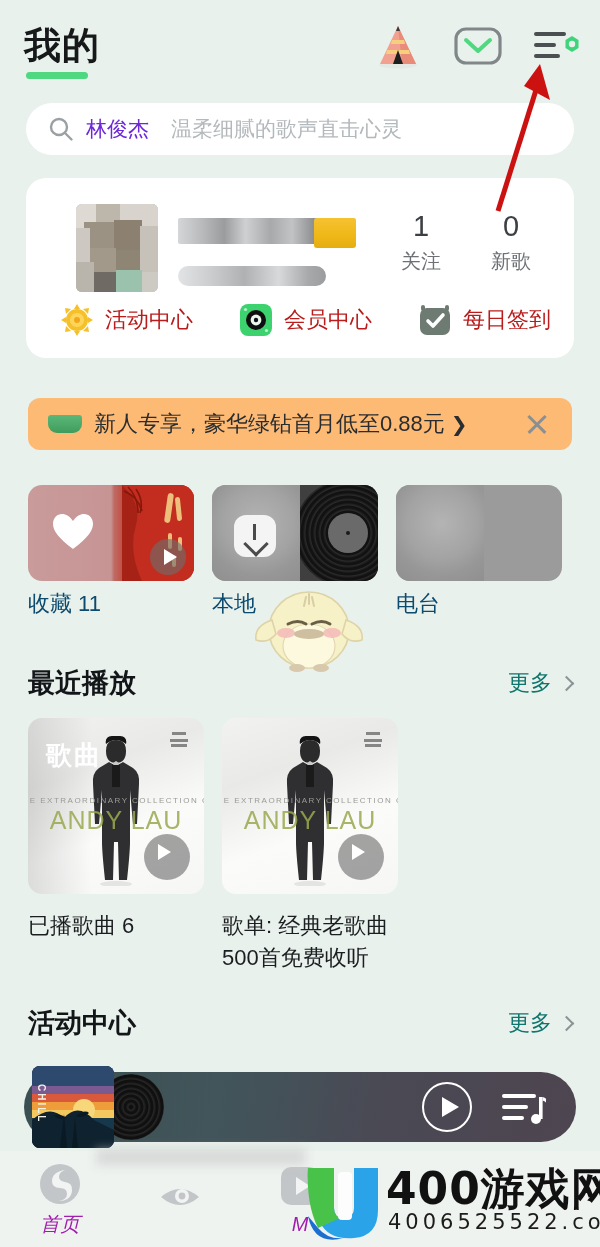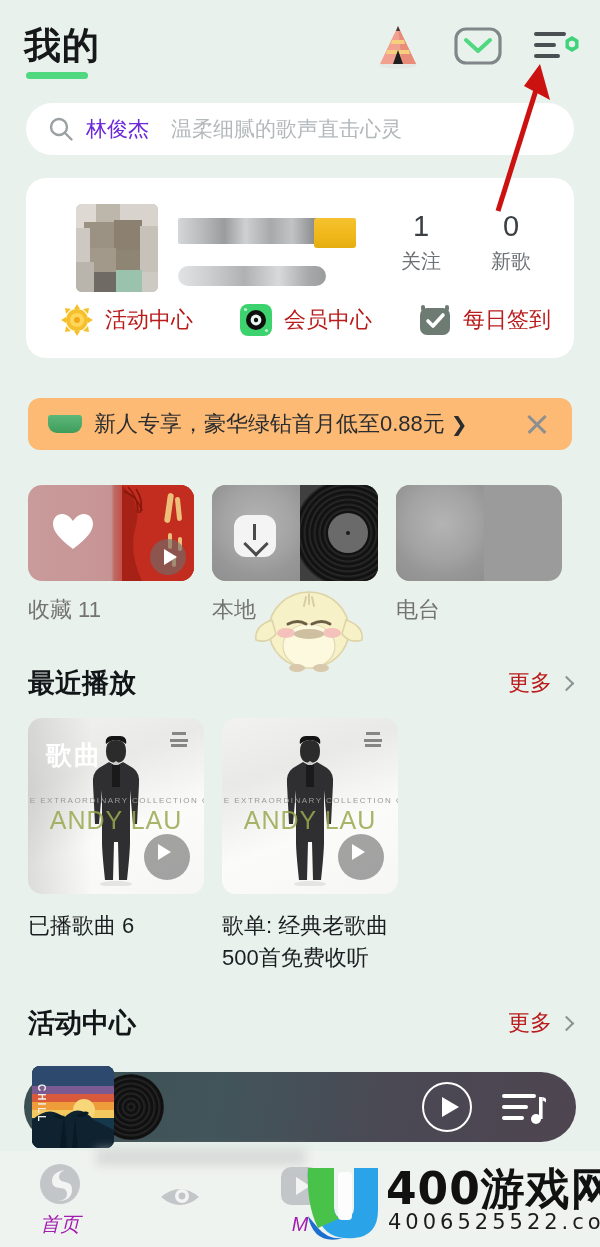--- a/index.html
+++ b/index.html
@@ -108,21 +108,21 @@
 
   
   .cardrow {
     position: absolute; top: 485px; left: 0; width: 600px; height: 145px;
     display: flex; gap: 18px; padding-left: 28px; overflow: hidden;
   }
   .qcard { width: 166px; flex: none; }
   .qcard-art {
     width: 166px; height: 96px; border-radius: 14px; overflow: hidden; position: relative;
   }
-  .qcard-lbl { font-size: 22px; color: #737373; margin-top: 14px; white-space: nowrap; }
+  .qcard-lbl { font-size: 22px; color: #0c4a6e; margin-top: 8px; white-space: nowrap; }
 
   .art-fav {
     background: linear-gradient(90deg,#c99b9b 0%, #c79494 50%, #be6a63 52%, #c7352a 62%, #d2402f 100%);
   }
   .art-fav .heart {
     position: absolute; left: 24px; top: 28px; width: 42px; height: 38px;
   }
   .art-fav .cal {
     position: absolute; right: 0; top: 0; width: 72px; height: 96px;
     background: linear-gradient(160deg,#b8261c 0%,#d13b26 40%,#ca3324 70%,#a81f16 100%);
@@ -177,21 +177,21 @@
 
   
   .mascot {
     position: absolute; left: 246px; top: 580px; width: 126px; height: 92px; z-index: 9;
   }
 
   
   .sect { position: absolute; left: 0; width: 600px; display: flex; align-items: center; padding: 0 28px; }
   .sect-title { font-size: 27px; font-weight: bold; color: #131619; }
   .sect-more { margin-left: auto; display: flex; align-items: center; }
-  .sect-more span { font-size: 22px; color: #b91c1c; }
+  .sect-more span { font-size: 22px; color: #0f766e; }
   .sect-more .chev {
     margin-left: 9px; width: 11px; height: 11px;
     border-right: 2.4px solid #8e9295; border-top: 2.4px solid #8e9295; transform: rotate(45deg);
   }
 
   
   .recent { position: absolute; top: 718px; left: 28px; display: flex; gap: 18px; }
   .rcard { width: 176px; }
   .rcard-art {
     width: 176px; height: 176px; border-radius: 14px; position: relative; overflow: hidden;

